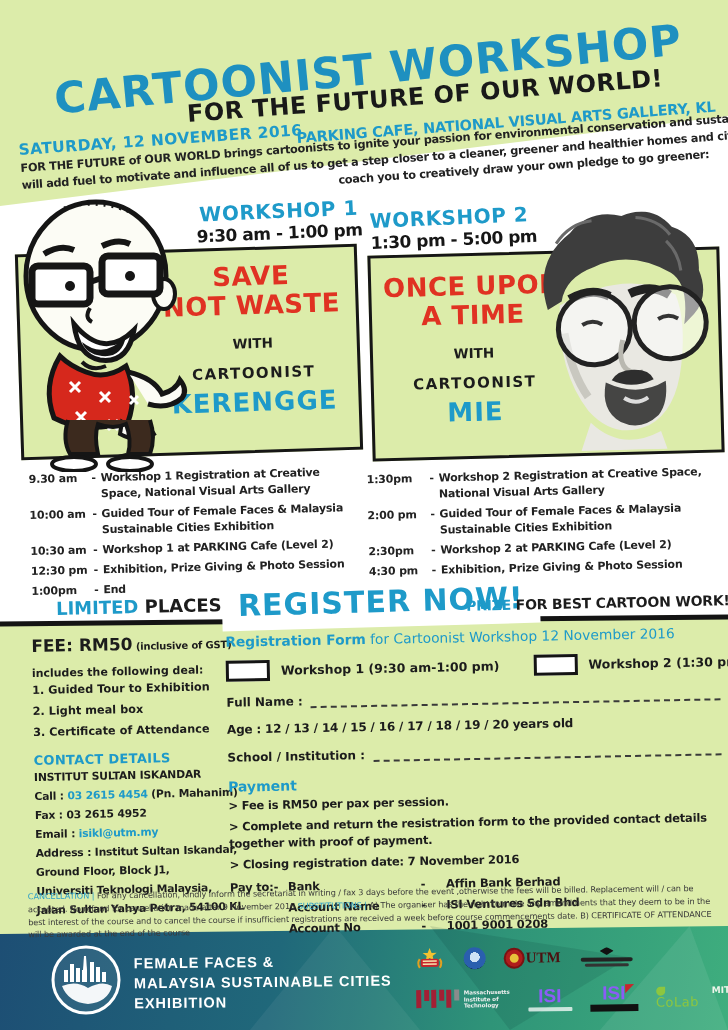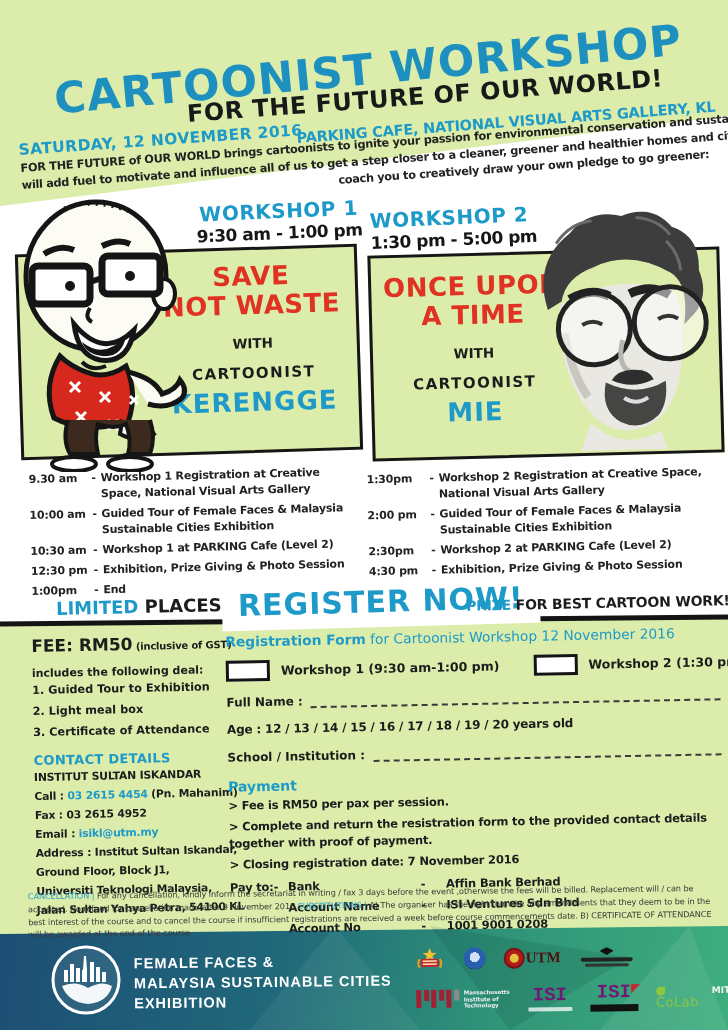--- a/index.html
+++ b/index.html
@@ -118,21 +118,21 @@
   .utm-text{font-family:"Liberation Serif",serif;font-weight:bold;font-size:15px;color:#4c1010;}
   .black-emblem{display:flex;flex-direction:column;align-items:center;gap:2px;}
   .be-mark{width:14px;height:8px;background:#111;clip-path:polygon(0 50%,50% 0,100% 50%,50% 100%);}
   .be-bar{width:52px;height:4px;background:#222;border-radius:2px;}
   .be-bar2{width:44px;height:3px;background:#333;border-radius:2px;}
   .mitlogo{display:flex;align-items:flex-start;gap:5px;}
   .mit-bars{display:flex;gap:2.5px;align-items:flex-start;}
   .mit-bars i{display:block;width:5px;background:#a31f34;}
   .mit-text{font-size:5.5px;line-height:6.5px;color:#f0f0f0;font-weight:bold;}
   .isi{display:flex;flex-direction:column;align-items:center;}
-  .isi-word{font-family:Liberation Mono, monospace;font-weight:bold;font-size:19px;color:#701a75;line-height:19px;}
+  .isi-word{font-family:Liberation Sans, sans-serif;font-weight:bold;font-size:19px;color:#8b5cf6;line-height:19px;}
   .isi-sub{width:44px;height:4px;background:rgba(255,255,255,0.75);border-radius:1px;margin-top:2px;}
   .isi2-band{width:48px;height:7px;background:#111;margin-top:2px;}
   .isi2-flag{position:relative;}
   .isi2-flag::after{content:"";position:absolute;right:-9px;top:1px;border-left:9px solid #c8252c;border-bottom:9px solid transparent;}
   .colab{display:flex;flex-direction:column;line-height:11px;}
   .colab .row{display:flex;align-items:center;gap:3px;}
   .leaf{width:9px;height:9px;border-radius:50% 0 50% 50%;background:#8dc63f;}
   .colab .mit{font-size:9px;font-weight:bold;color:#eef5ea;padding-left:44px;}
   .colab .co{font-size:13px;font-weight:normal;color:#8dc63f;letter-spacing:0.5px;}
 </style>

